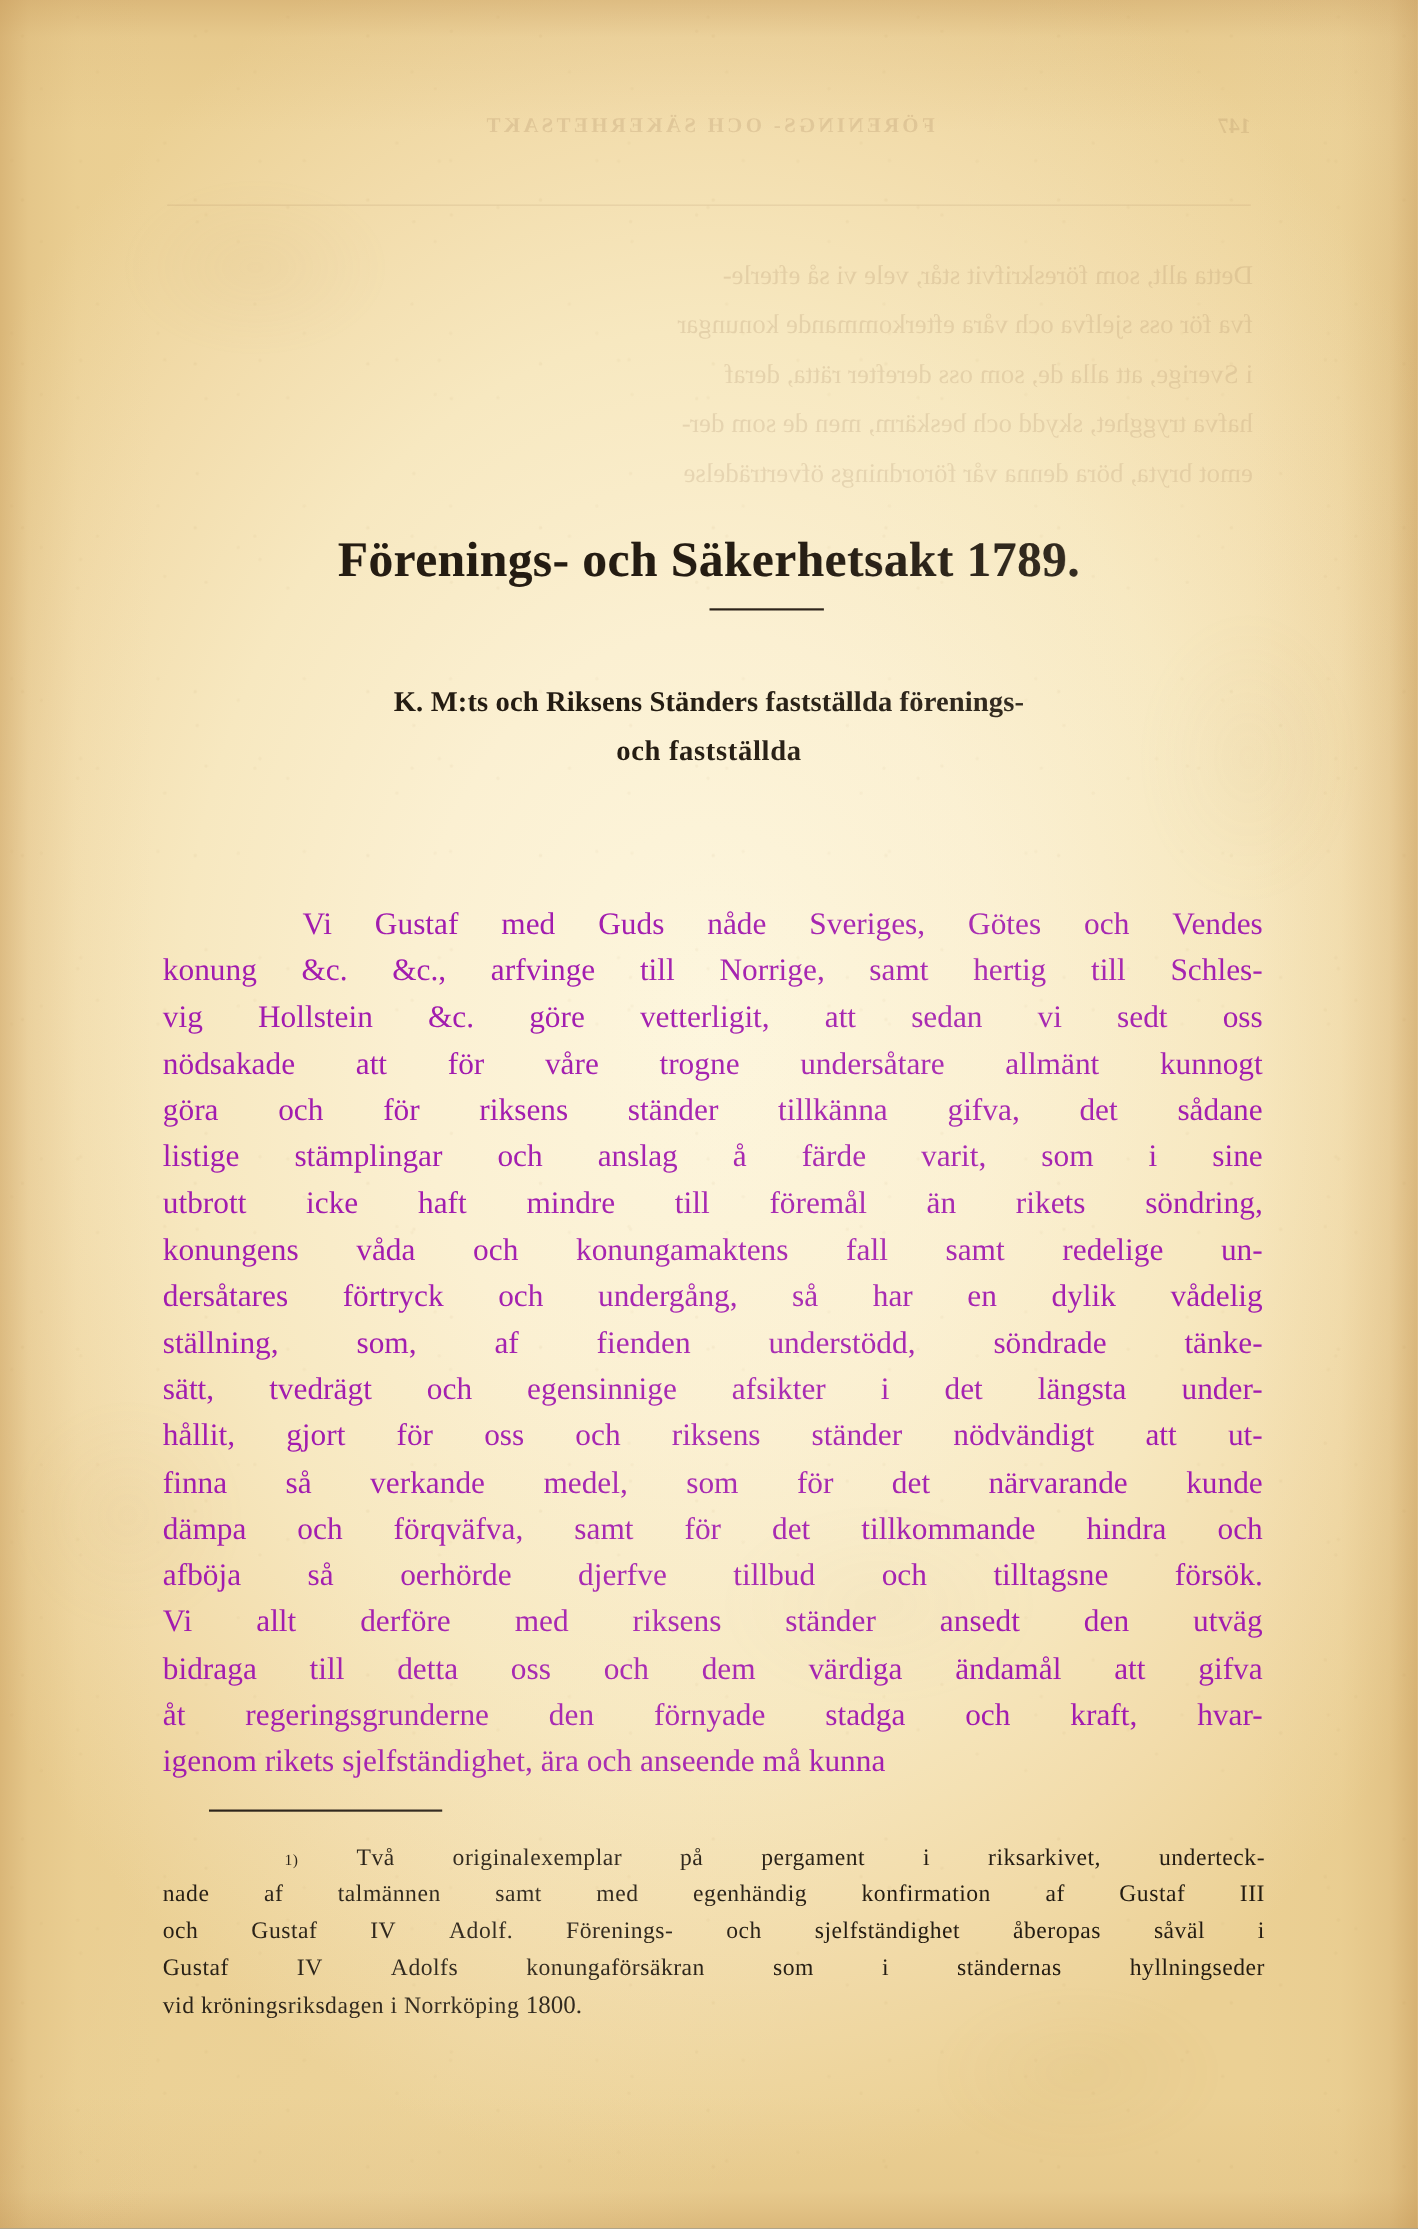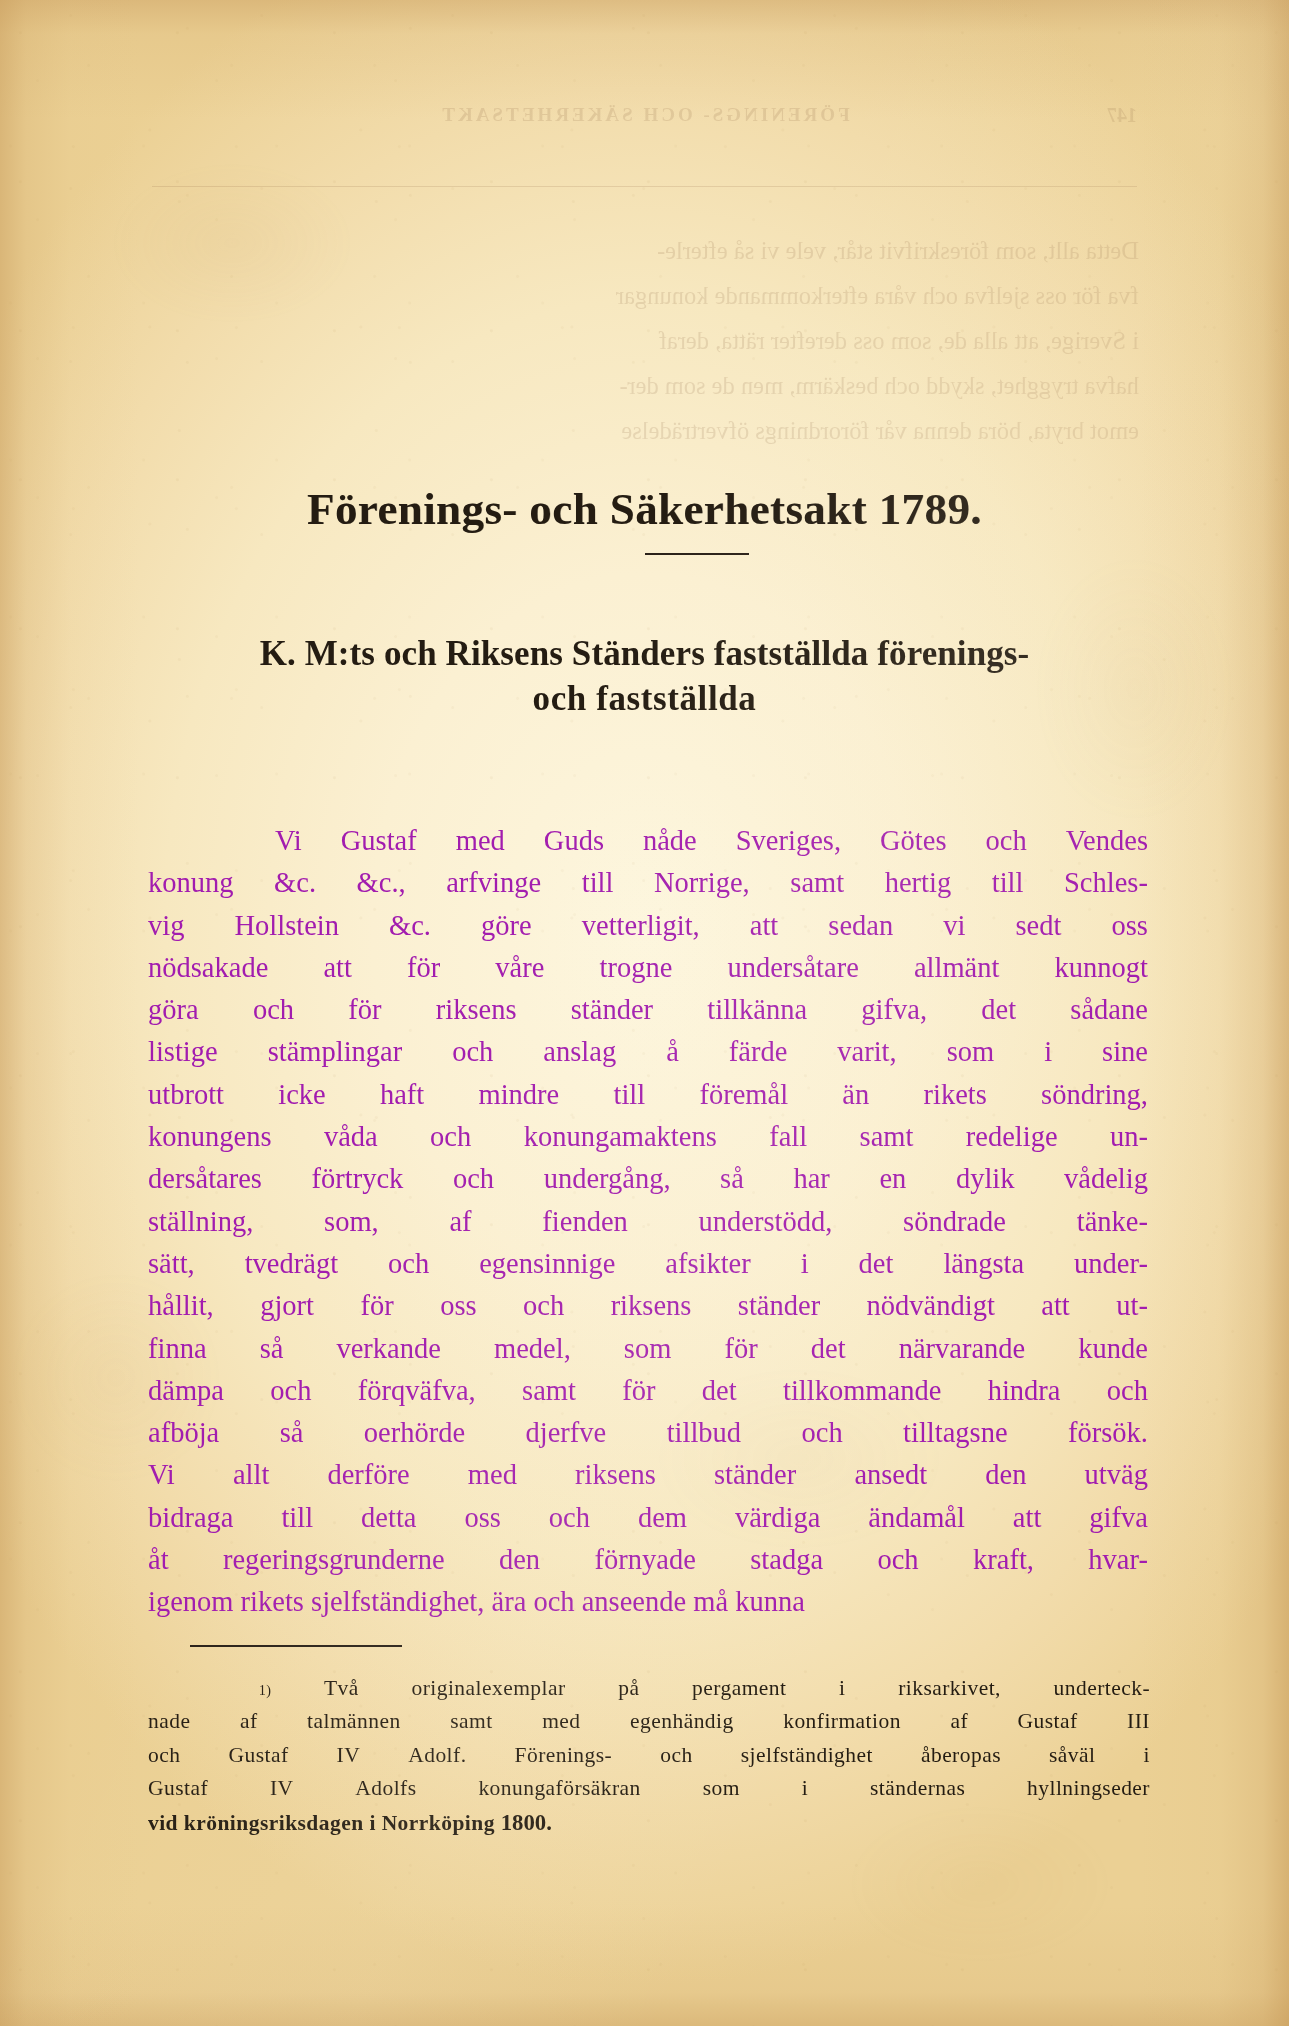--- a/index.html
+++ b/index.html
@@ -144,25 +144,24 @@
     height: 2px;
     background: #2a2118;
   }
 
   .subtitle {
     position: absolute;
     top: 615px;
     left: 132px;
     width: 1025px;
     text-align: center;
-    font-size: 35px;
+    font-size: 26px;
     font-weight: bold;
     line-height: 45px;
     letter-spacing: 0.1px;
-    margin-top: 16px;
   }
   .subtitle .line2 { letter-spacing: 0.6px; }
 
   .dateline {
     position: absolute;
     top: 723px;
     left: 0; right: 0;
     text-align: center;
     font-size: 24px;
     letter-spacing: 0.7px;
@@ -219,21 +218,21 @@
     letter-spacing: 0.45px;
     color: #241c12;
   }
   .footnote .fn {
     display: flex;
     justify-content: space-between;
     white-space: nowrap;
     height: 33.4px;
     align-items: baseline;
   }
-  .footnote .fn.last { display: block; font-weight: bold; }
+  .footnote .fn.last { display: block; }
   .footnote .fn.indent::before {
     content: "";
     display: inline-block;
     width: 58px;
     flex: 0 0 58px;
   }
   .footnote sup {
     font-size: 0.66em;
     vertical-align: super;
   }

